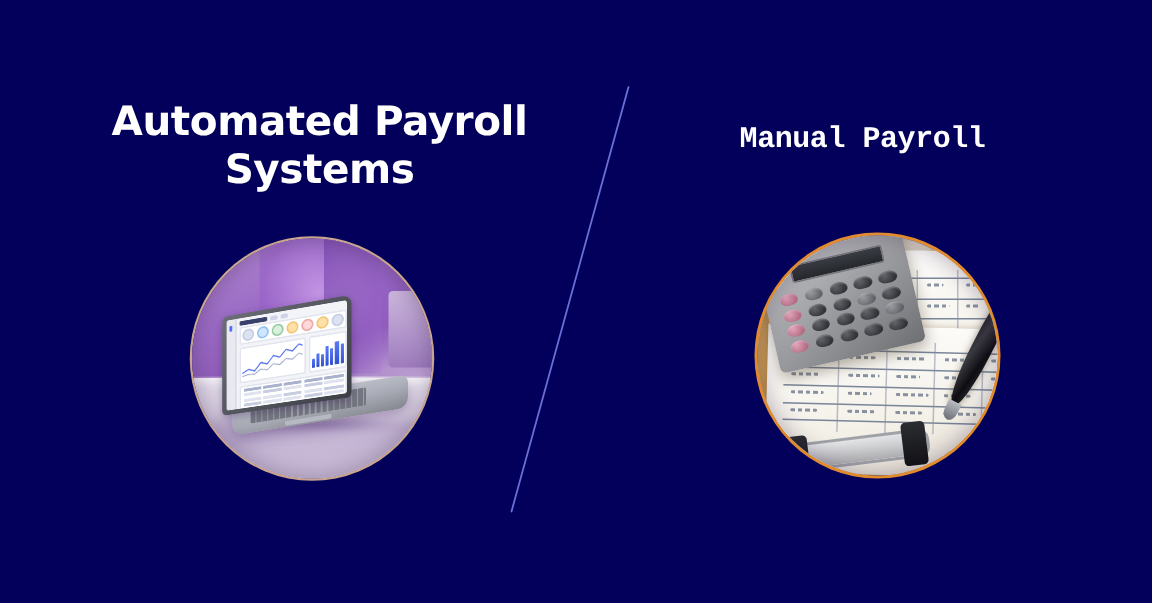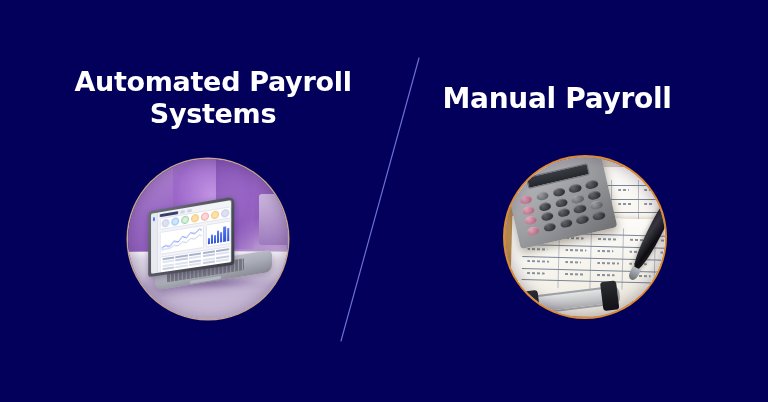--- a/index.html
+++ b/index.html
@@ -38,25 +38,26 @@
     font-family: "DejaVu Sans", "Liberation Sans", sans-serif;
     -webkit-font-smoothing: antialiased;
   }
   .heading-left {
     left: 46px;
     top: 66px;
     width: 334px;
     font-size: 27px;
   }
   .heading-right {
-    left: 412px;
+    left: 430px;
     top: 82px;
     width: 290px;
-    font-size: 28px;
+    font-size: 20px;
     white-space: nowrap;
+    font-family: Liberation Mono, monospace;
   }
 
   
   .photo-circle {
     position: absolute;
     border-radius: 50%;
     overflow: hidden;
   }
   .photo-left {
     left: 128px;

